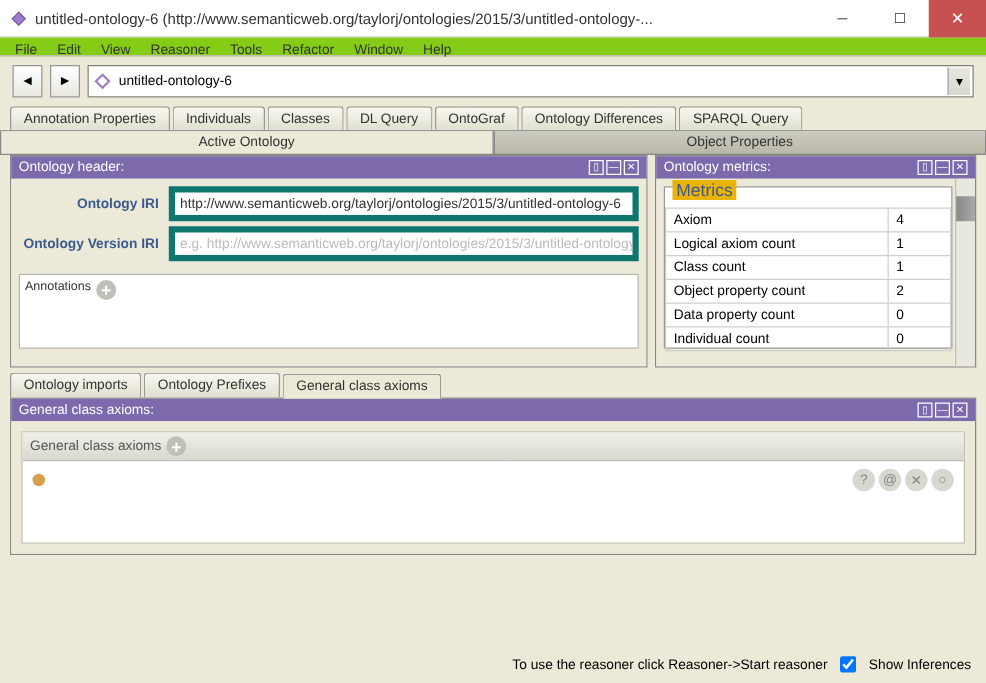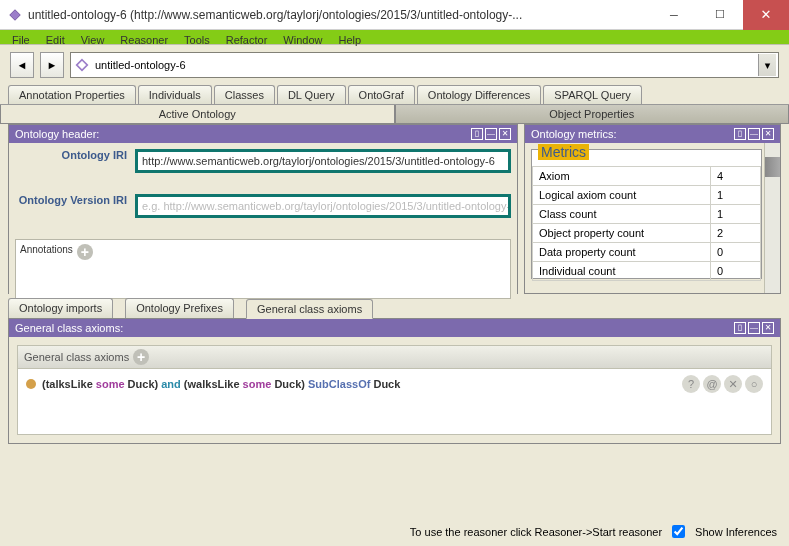--- a/index.html
+++ b/index.html
@@ -26,36 +26,36 @@
 .maintab{flex:1;text-align:center;padding:3px 12px;border:1px solid #888;border-top:none;background:linear-gradient(#cccbc0,#b8b7a8);color:#333}
 .maintab.active{background:#ece9d8}
 .content{padding:0 8px;display:flex;gap:6px;height:170px}
 .panel{border:1px solid #888;display:flex;flex-direction:column}
 .panel-hdr{background:#7c6aad;color:#fff;padding:3px 6px;display:flex;align-items:center;justify-content:space-between;font-size:11px}
 .panel-ctrl{display:flex;gap:2px}
 .panel-ctrl span{width:12px;height:12px;border:1px solid #fff;font-size:8px;text-align:center;line-height:10px}
 .panel-body{background:#ece9d8;flex:1;padding:6px}
 .left{width:510px}
 .right{flex:1;position:relative}
-.form-row{display:flex;align-items:flex-start;margin-bottom:21px}
+.form-row{display:flex;align-items:center;margin-bottom:4px}
 .form-lbl{width:120px;text-align:right;color:#3c5a8c;font-weight:bold;padding-right:8px}
-.form-inp{flex:1;border:3px solid #0f766e;background:#fff;padding:3px 4px;color:#333}
+.form-inp{flex:1;border:5px solid #0f766e;background:#fff;padding:3px 4px;color:#333}
 .form-inp.ph{color:#bbb}
 .anno{margin-top:10px;border:1px solid #b8b7a8;background:#fff;padding:4px;display:flex;align-items:center;gap:4px;height:60px;align-items:flex-start}
 .anno-lbl{color:#333;font-size:10px}
 .plus{width:16px;height:16px;border-radius:50%;background:#c0c0b8;color:#fff;display:inline-flex;align-items:center;justify-content:center;font-size:14px;font-weight:bold}
 .metrics-body{background:#fff;border:1px solid #999;height:130px;position:relative}
 .metrics-title{color:#3c5a8c;position:relative;top:-6px;left:6px;background:#eab308;padding:0 3px;font-size:14px}
 .metrics-tbl{width:100%;border-collapse:collapse}
 .metrics-tbl td{border:1px solid #d0d0c8;padding:3px 6px;font-size:11px}
 .metrics-tbl td:last-child{width:50px}
 .scroll-v{position:absolute;right:0;top:0;bottom:0;width:16px;background:#e8e8e0;border-left:1px solid #c0c0b0}
 .scroll-thumb{height:20px;background:linear-gradient(90deg,#888,#aaa);margin-top:14px}
 .section2{padding:4px 8px}
-.tabrow2{display:flex;gap:12px}
+.tabrow2{display:flex;gap:2px}
 .tabrow2 .tab{font-size:11px}
 .panel2{border:1px solid #888}
 .panel2-body{background:#fff;border:1px solid #c0c0b0;margin:6px;height:90px}
 .gca-hdr{background:linear-gradient(#f0f0e8,#d8d8d0);padding:3px 6px;display:flex;align-items:center;gap:4px;border-bottom:1px solid #c0c0b0;font-size:10px;color:#555}
 .axiom{padding:6px 8px;display:flex;align-items:center;gap:6px}
 .bullet{width:10px;height:10px;border-radius:50%;background:#d4a04a}
 .axiom-txt{font-size:12px;font-weight:bold}
 .k-prop{color:#333}
 .k-some{color:#a03c9c}
 .k-and{color:#2a8aa8}
@@ -207,23 +207,20 @@
       </div>
     </div>
     <div style="background:#ece9d8;padding:2px">
       <div class="panel2-body">
         <div class="gca-hdr">
           <span>General class axioms</span>
           <span class="plus">+</span>
         </div>
         <div class="axiom">
           <span class="bullet"></span>
-          <span class="axiom-txt">
-            <span class="k-prop">(talksLike </span><span class="k-some">some</span><span class="k-prop"> Duck) </span><span class="k-and">and</span><span class="k-prop"> (walksLike </span><span class="k-some">some</span><span class="k-prop"> Duck) </span><span class="k-sub">SubClassOf</span><span class="k-prop"> Duck</span>
-          </span>
           <div class="axiom-btns">
             <span class="rbtn">?</span>
             <span class="rbtn">@</span>
             <span class="rbtn">✕</span>
             <span class="rbtn">○</span>
           </div>
         </div>
       </div>
     </div>
   </div>

